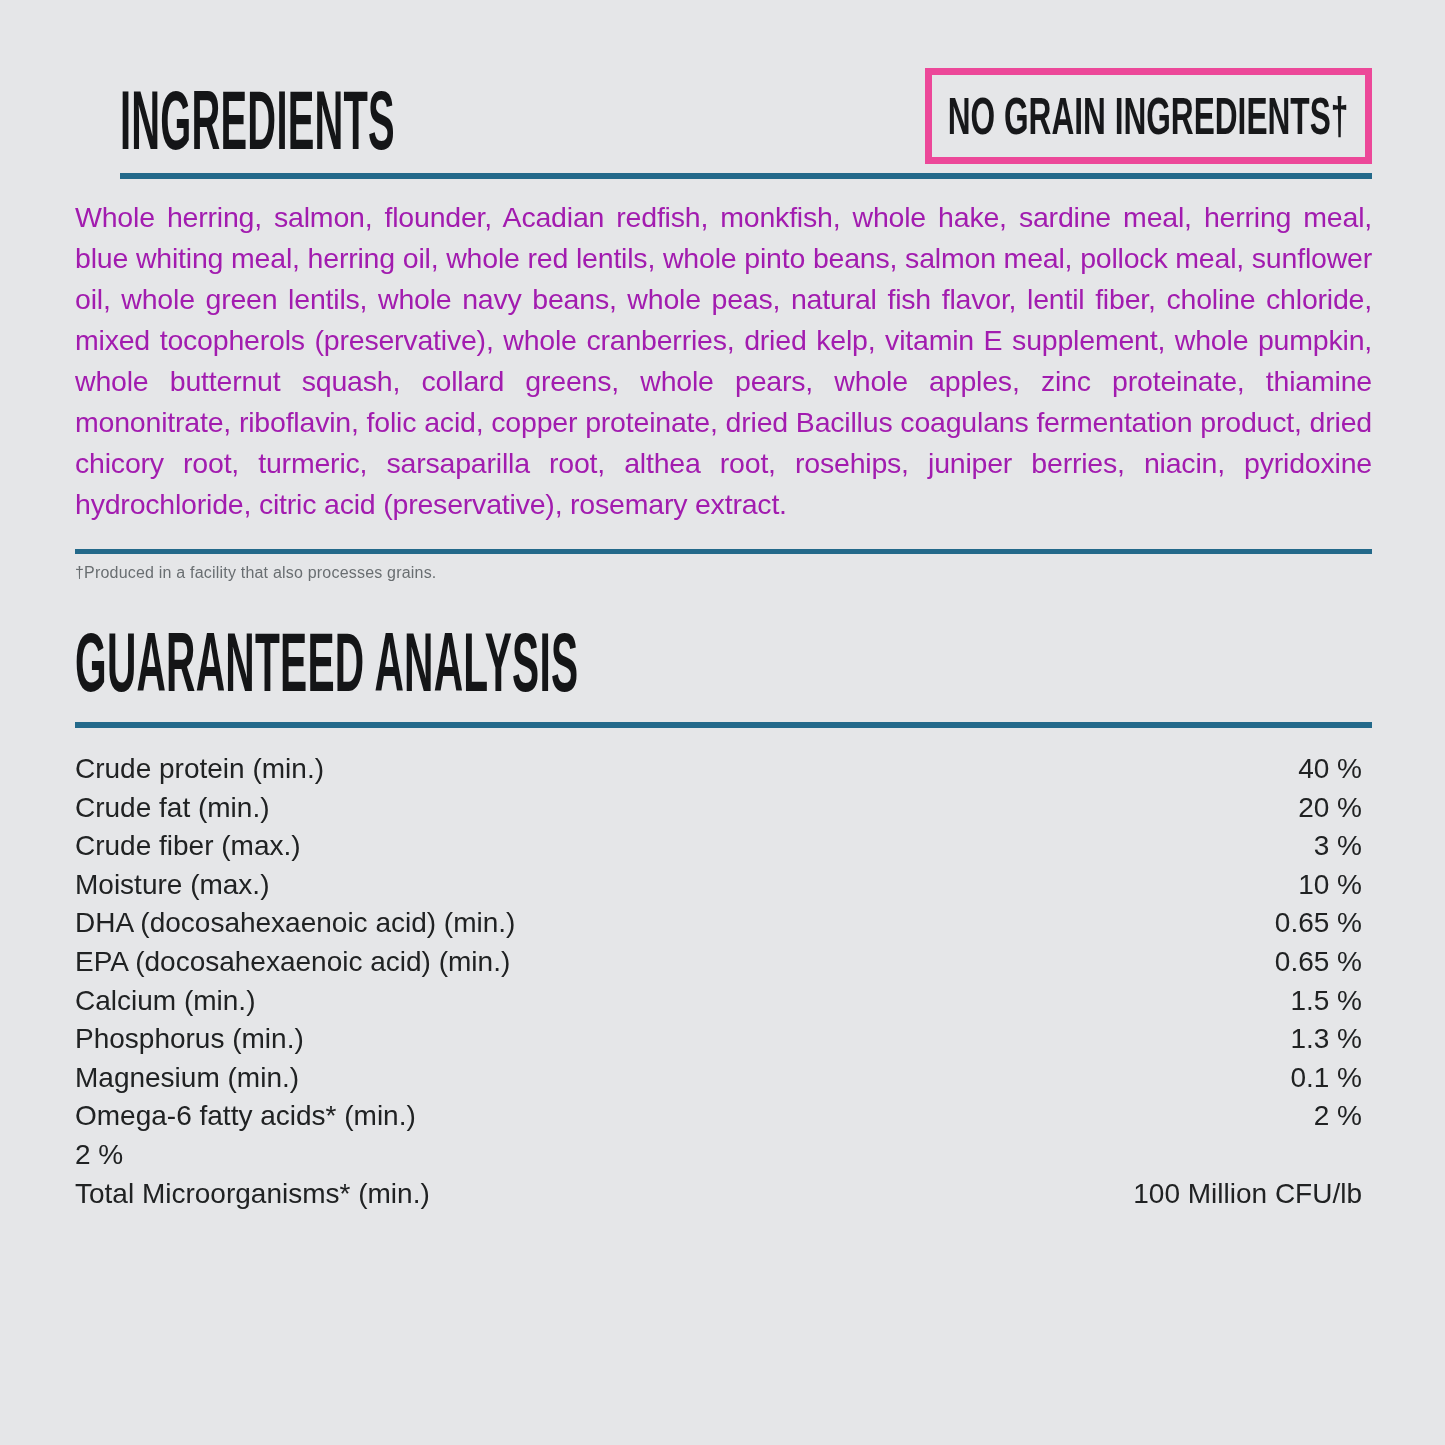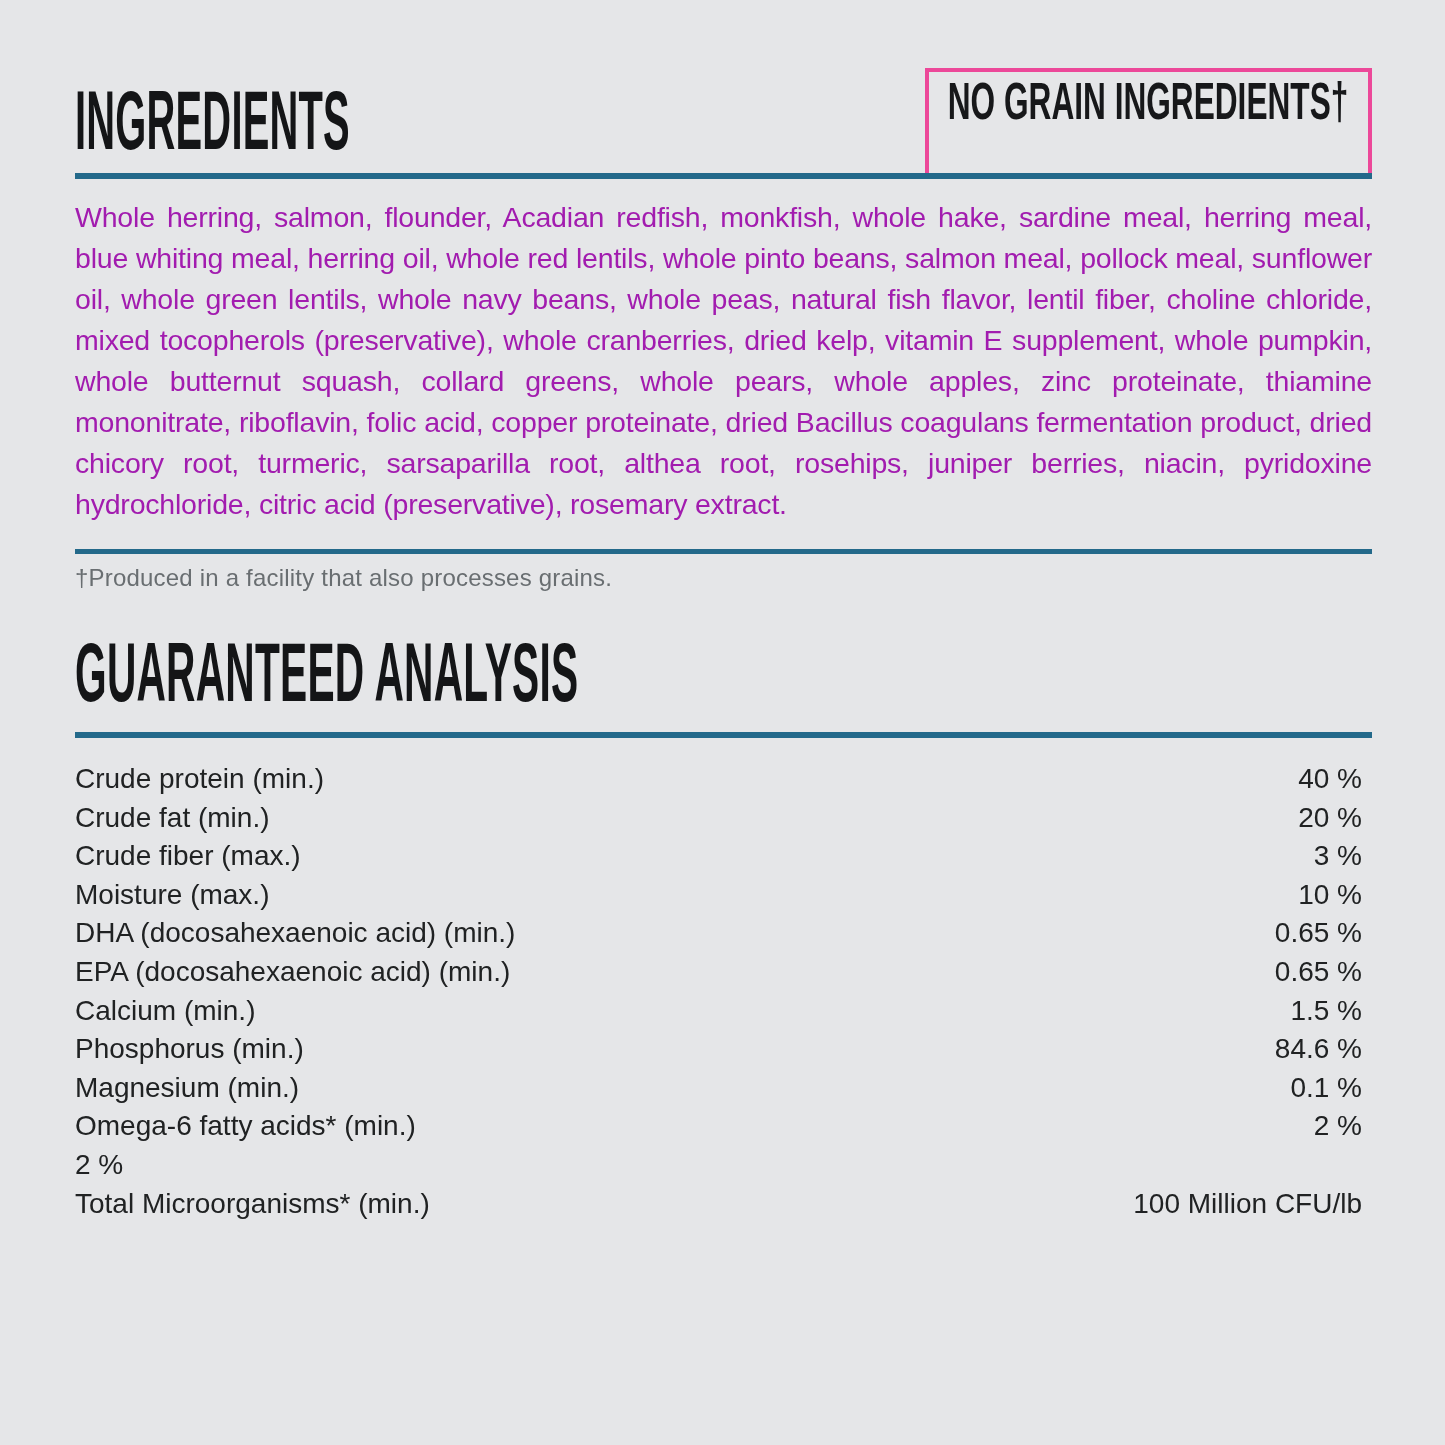--- a/index.html
+++ b/index.html
@@ -17,20 +17,21 @@
   .page {
     position: relative;
     width: 1445px;
     height: 1445px;
   }
 
   
   .hdr {
     position: relative;
     height: 179px;
+    margin-left: 45px;
   }
   .display {
     margin: 0;
     font-weight: 700;
     line-height: 1;
     white-space: nowrap;
     color: #141517;
     letter-spacing: 0.5px;
   }
   h1.display {
@@ -39,25 +40,25 @@
     top: 79px;
     font-size: 83px;
     transform: scaleX(0.48);
     transform-origin: left top;
   }
   .badge {
     position: absolute;
     top: 68px;
     right: 73px;
     width: 447px;
-    height: 111px;
+    height: 96px;
     box-sizing: border-box;
-    border: 4px solid #ec4899;
+    border: 7px solid #ec4899;
     display: flex;
-    align-items: flex-start;
+    align-items: center;
     justify-content: center;
   }
   .badge-text {
     font-size: 51px;
     font-weight: 700;
     white-space: nowrap;
     transform: scaleX(0.62);
     transform-origin: center;
     color: #17181a;
   }
@@ -80,21 +81,21 @@
     text-align: justify;
     color: #a21caf;
     letter-spacing: -0.2px;
   }
   .body-rule {
     margin: 24px 73px 0 75px;
     height: 5px;
   }
   .footnote {
     margin: 10px 73px 0 75px;
-    font-size: 24px;
+    font-size: 16px;
     color: #696e71;
     letter-spacing: 0.2px;
   }
 
   
   h2.display {
     margin: 39px 0 0 75px;
     font-size: 83px;
     transform: scaleX(0.49);
     transform-origin: left top;
@@ -175,21 +176,21 @@
     <span class="ga-value">0.65 %</span>
   </div>
 
   <div class="ga-row">
     <span class="ga-label">Calcium (min.)</span>
     <span class="ga-value">1.5 %</span>
   </div>
 
   <div class="ga-row">
     <span class="ga-label">Phosphorus (min.)</span>
-    <span class="ga-value">84.6 %</span>
+    <span class="ga-value">1.3 %</span>
   </div>
 
   <div class="ga-row">
     <span class="ga-label">Magnesium (min.)</span>
     <span class="ga-value">0.1 %</span>
   </div>
 
 
   <div class="ga-row">
     <span class="ga-label">Omega-6 fatty acids* (min.)</span>

